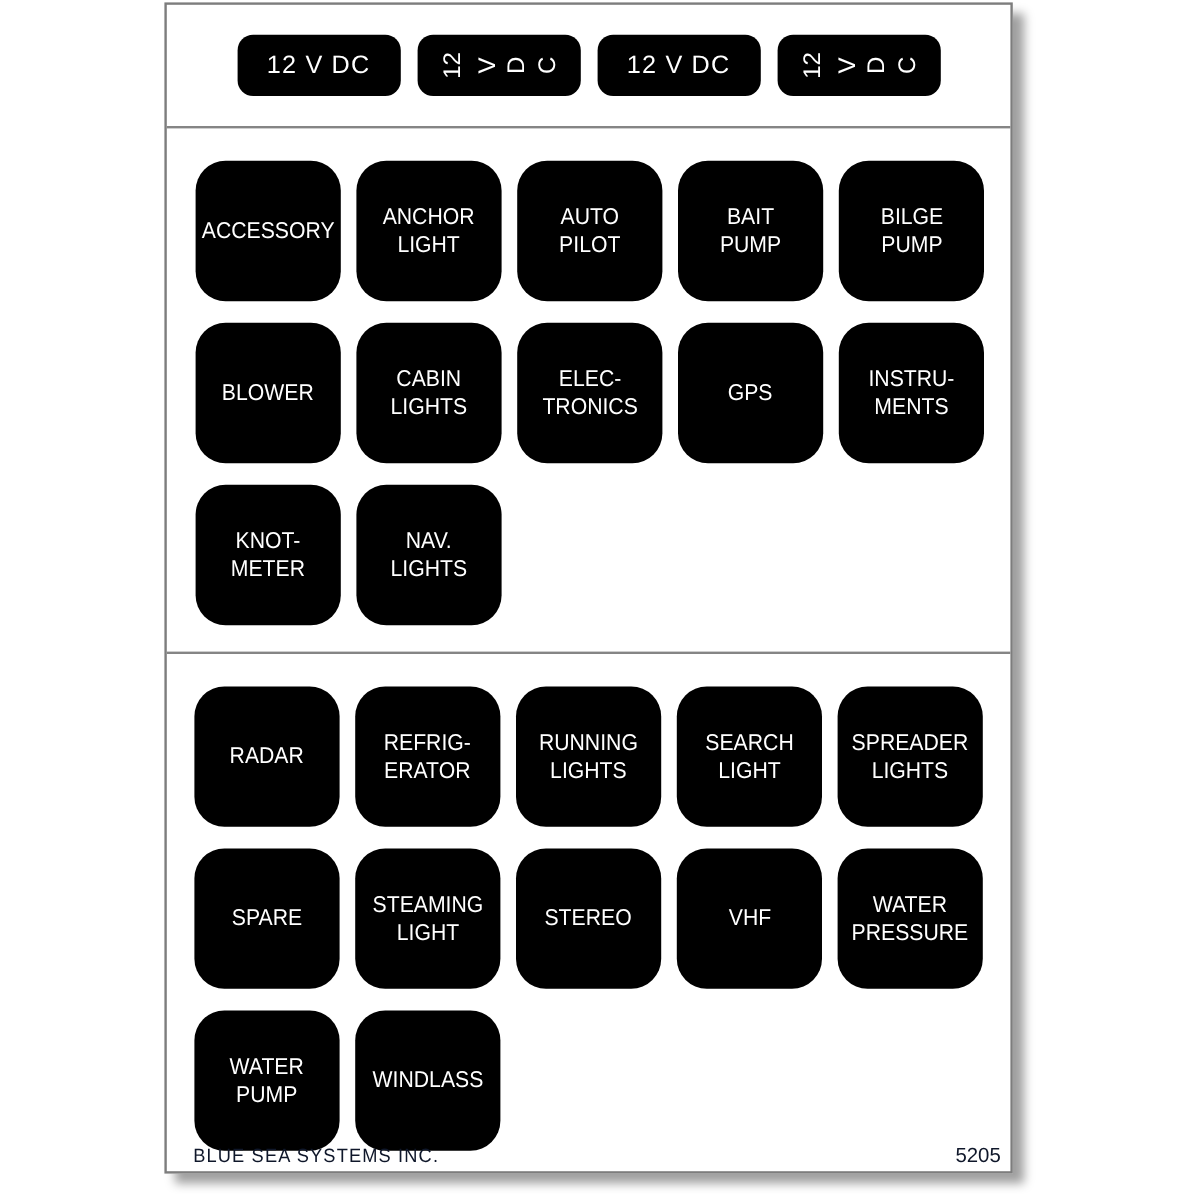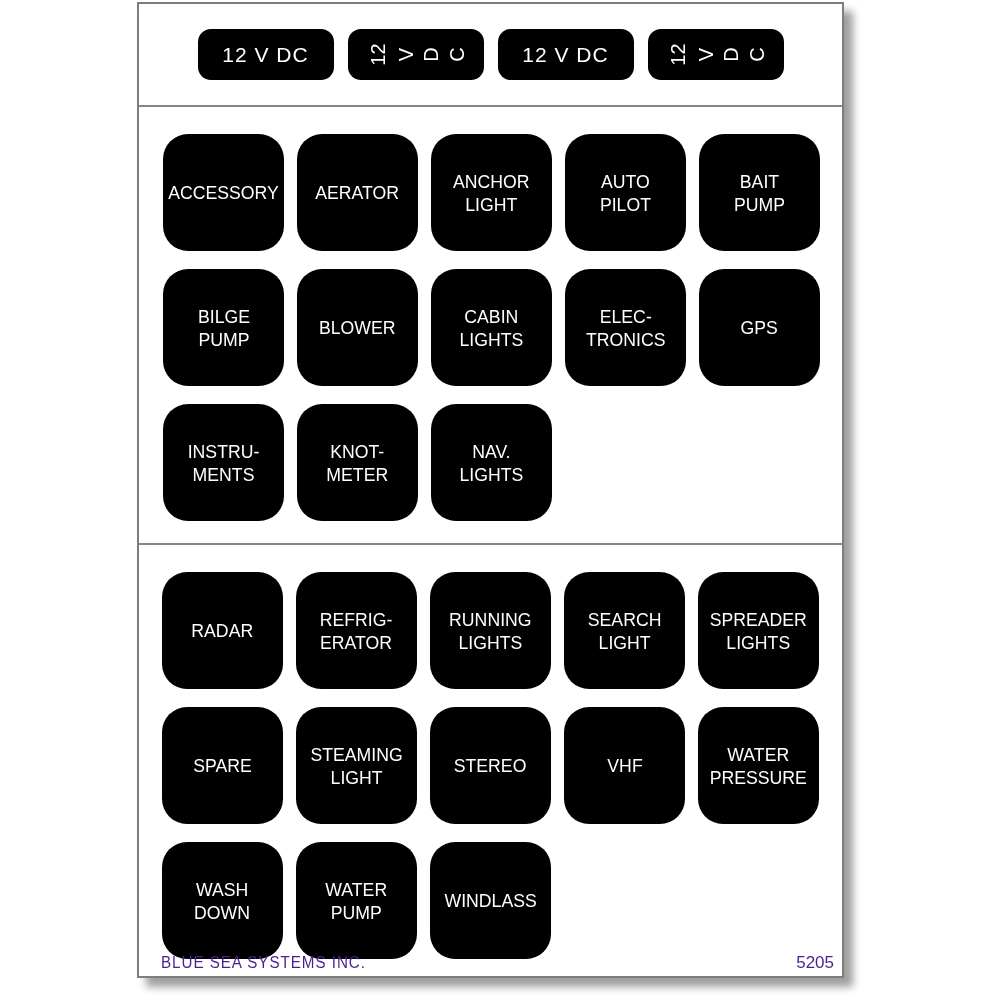--- a/index.html
+++ b/index.html
@@ -34,21 +34,21 @@
   .section-lower{height:360px;}
   .cell{
     background:#000000;color:#ffffff;border-radius:25px;
     display:flex;align-items:center;justify-content:center;text-align:center;
   }
   .cell-text{font-size:19px;line-height:23px;transform:scaleX(0.93);}
   .cell-text .line{display:block;white-space:nowrap;}
   
   .footer{
     position:absolute;left:22px;right:8px;bottom:3px;
-    display:flex;justify-content:space-between;align-items:baseline;color:#4c1d95;
+    display:flex;justify-content:space-between;align-items:baseline;color:#0f172a;
   }
   .brand{font-size:16px;letter-spacing:1px;transform:scaleX(0.95);transform-origin:left;}
   .partno{font-size:17px;}
 </style>
 </head>
 <body>
 
 <div class="sheet">
   <div class="strip">
       <div class="plate">
@@ -71,25 +71,20 @@
       </div>
     </div>
   <div class="grid section-upper">
       <div class="cell">
         <div class="cell-text">
           <span class="line">ACCESSORY</span>
         </div>
       </div>
       <div class="cell">
         <div class="cell-text">
-          <span class="line">AERATOR</span>
-        </div>
-      </div>
-      <div class="cell">
-        <div class="cell-text">
           <span class="line">ANCHOR</span>
           <span class="line">LIGHT</span>
         </div>
       </div>
       <div class="cell">
         <div class="cell-text">
           <span class="line">AUTO</span>
           <span class="line">PILOT</span>
         </div>
       </div>
@@ -194,26 +189,20 @@
       </div>
       <div class="cell">
         <div class="cell-text">
           <span class="line">VHF</span>
         </div>
       </div>
       <div class="cell">
         <div class="cell-text">
           <span class="line">WATER</span>
           <span class="line">PRESSURE</span>
-        </div>
-      </div>
-      <div class="cell">
-        <div class="cell-text">
-          <span class="line">WASH</span>
-          <span class="line">DOWN</span>
         </div>
       </div>
       <div class="cell">
         <div class="cell-text">
           <span class="line">WATER</span>
           <span class="line">PUMP</span>
         </div>
       </div>
       <div class="cell">
         <div class="cell-text">

